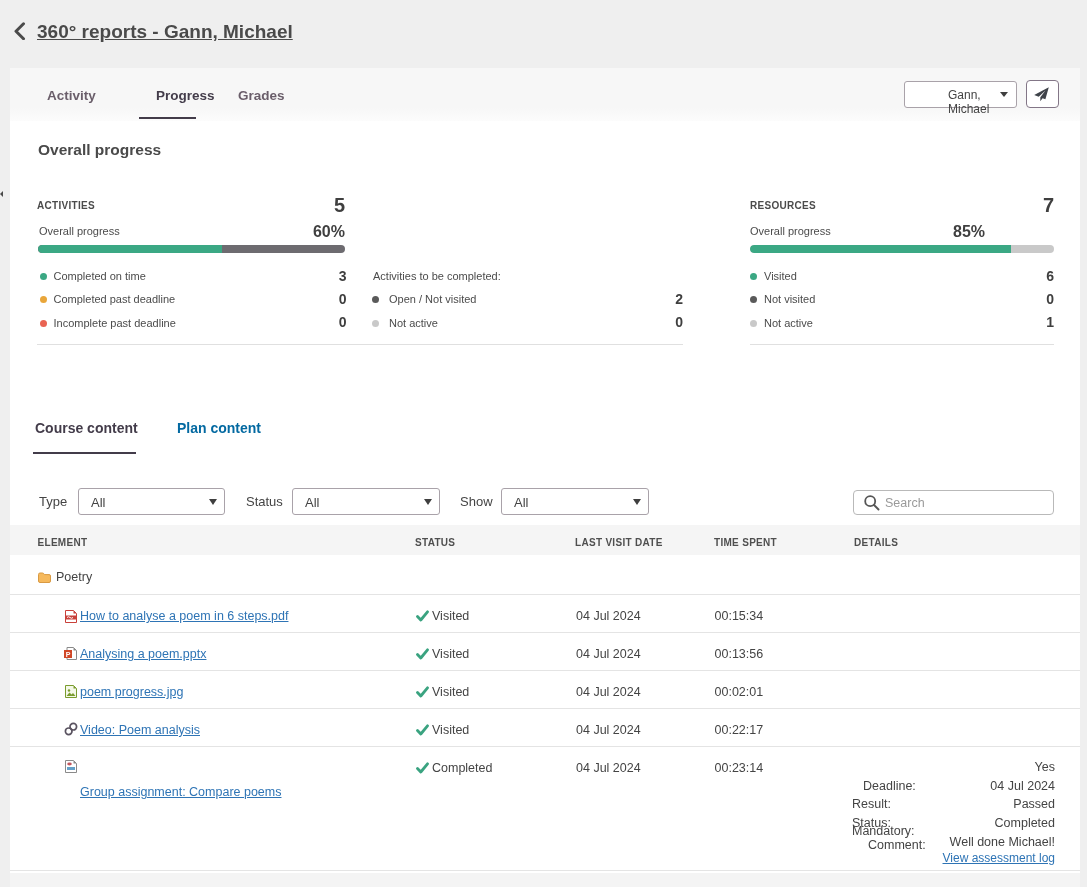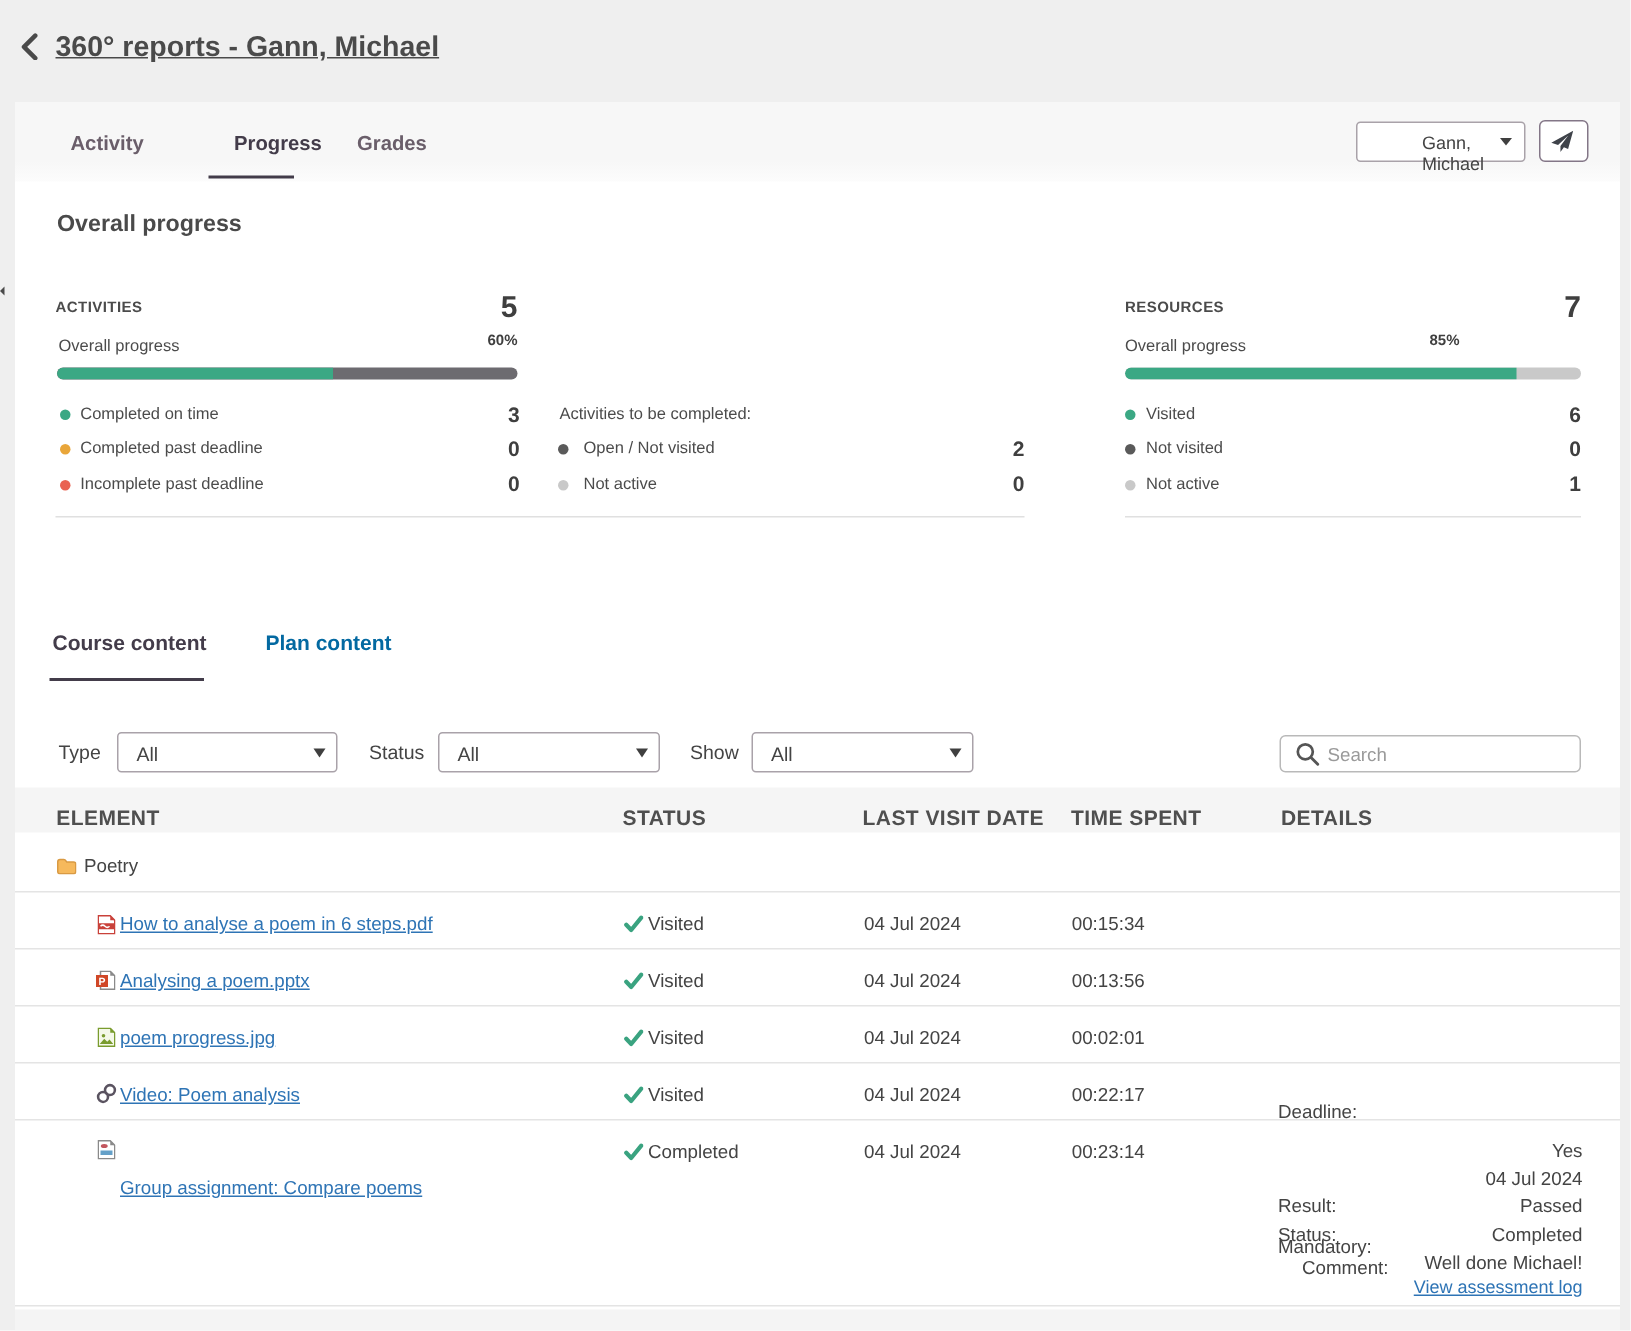--- a/index.html
+++ b/index.html
@@ -8,33 +8,33 @@
 .abs { position:absolute; }
 .card { position:absolute; left:10px; top:68px; width:1070px; height:819px; background:#fff; }
 .tabstrip { position:absolute; left:0; top:0; width:100%; height:53px; background:linear-gradient(#f7f7f7 75%, #fcfcfc); }
 .bigtitle { position:absolute; left:37px; top:20px; font-size:19px; line-height:1.25; font-weight:bold; color:#4a4a4a; text-decoration:underline; }
 .tab { position:absolute; top:88px; font-size:13.5px; font-weight:bold; color:#6a5e6a; line-height:1.2; }
 .tab.active { color:#433c4a; }
 .tabline { position:absolute; top:117px; height:2px; background:#433c4a; }
 h2.ov { position:absolute; left:38px; top:139.5px; font-size:15.5px; font-weight:bold; color:#4a4a4a; line-height:1.3; }
 .lbl-caps { font-size:10px; font-weight:bold; color:#4b4b4b; letter-spacing:0.3px; line-height:1.2; }
 .bignum { font-size:20px; font-weight:bold; color:#3f3f3f; line-height:1.2; }
-.pct { font-size:10px; font-weight:bold; color:#3f3f3f; line-height:1.2; }
+.pct { font-size:16px; font-weight:bold; color:#3f3f3f; line-height:1.2; }
 .sm { font-size:11px; color:#4b4b4b; line-height:1.3; }
 .bar { position:absolute; height:8px; border-radius:4px; overflow:hidden; }
 .dot { position:absolute; width:7px; height:7px; border-radius:50%; }
 .val { font-size:14px; font-weight:bold; color:#3f3f3f; position:absolute; line-height:1.2; }
 .legrow { position:absolute; font-size:11px; color:#4b4b4b; line-height:1.3; }
 .sep { position:absolute; height:1px; background:#e0e0e0; }
 .selbox { position:absolute; height:27px; border:1px solid #a9a2a9; border-radius:3px; background:#fff; font-size:13px; color:#444; }
 .selbox .st { position:absolute; left:12px; top:6px; line-height:1.2; }
 .caret { position:absolute; width:0; height:0; border-left:5px solid transparent; border-right:5px solid transparent; border-top:6px solid #3f3f3f; }
 .flabel { position:absolute; font-size:13px; color:#444; line-height:1.2; }
 .thead { position:absolute; background:#f5f5f5; }
-.th { position:absolute; font-size:14px; font-weight:bold; color:#4f4f4f; letter-spacing:0.3px; top:537px; line-height:1.2; }
+.th { position:absolute; font-size:10px; font-weight:bold; color:#4f4f4f; letter-spacing:0.3px; top:537px; line-height:1.2; }
 .rowline { position:absolute; left:10px; width:1070px; height:1px; background:#e4e4e4; }
 a.lnk { color:#2e74b5; text-decoration:underline; font-size:12.5px; line-height:1.3; }
 .cell { position:absolute; font-size:12.5px; color:#444; line-height:1.3; }
 .dlabel { position:absolute; left:852px; font-size:12.5px; color:#444; line-height:1.2; }
 .dval { position:absolute; font-size:12.5px; color:#444; right:32px; text-align:right; line-height:1.2; }
 </style>
 </head>
 <body>
 
 <div class="abs" style="left:0;top:191px;width:0;height:0;border-top:3.5px solid transparent;border-bottom:3.5px solid transparent;border-right:3.5px solid #4a4a4a;"></div>
@@ -221,21 +221,21 @@
 <a class="lnk abs" style="left:80px;top:760px;margin-top:24px;" href="#">Group assignment: Compare poems</a>
 <svg class="abs" style="left:416px;top:762px;" width="13" height="12" viewBox="0 0 13 12">
     <path d="M1.5 6.5 L4.8 10 L11.5 1.8" fill="none" stroke="#3aa380" stroke-width="2.8" stroke-linecap="round" stroke-linejoin="round"></path>
   </svg>
 <div class="cell" style="left:432px;top:760px;">Completed</div>
 <div class="cell" style="left:576px;top:760px;">04 Jul 2024</div>
 <div class="cell" style="left:714.5px;top:760px;">00:23:14</div>
 
 <div class="dlabel" style="top:784px;margin-top:40px;">Mandatory:</div>
 <div class="dval" style="top:760px;">Yes</div>
-<div class="dlabel" style="top:734px;">Deadline:</div>
+<div class="dlabel" style="top:779px;margin-left:11px;">Deadline:</div>
 <div class="dval" style="top:778.5px;">04 Jul 2024</div>
 <div class="dlabel" style="top:797px;">Result:</div>
 <div class="dval" style="top:797px;">Passed</div>
 <div class="dlabel" style="top:816px;">Status:</div>
 <div class="dval" style="top:816px;">Completed</div>
 <div class="dlabel" style="top:838px;margin-left:16px;">Comment:</div>
 <div class="dval" style="top:834.5px;">Well done Michael!</div>
 <a class="lnk abs" style="top:850.5px;right:32px;font-size:12px;" href="#">View assessment log</a>
 
 <div class="rowline" style="top:870px;"></div>

